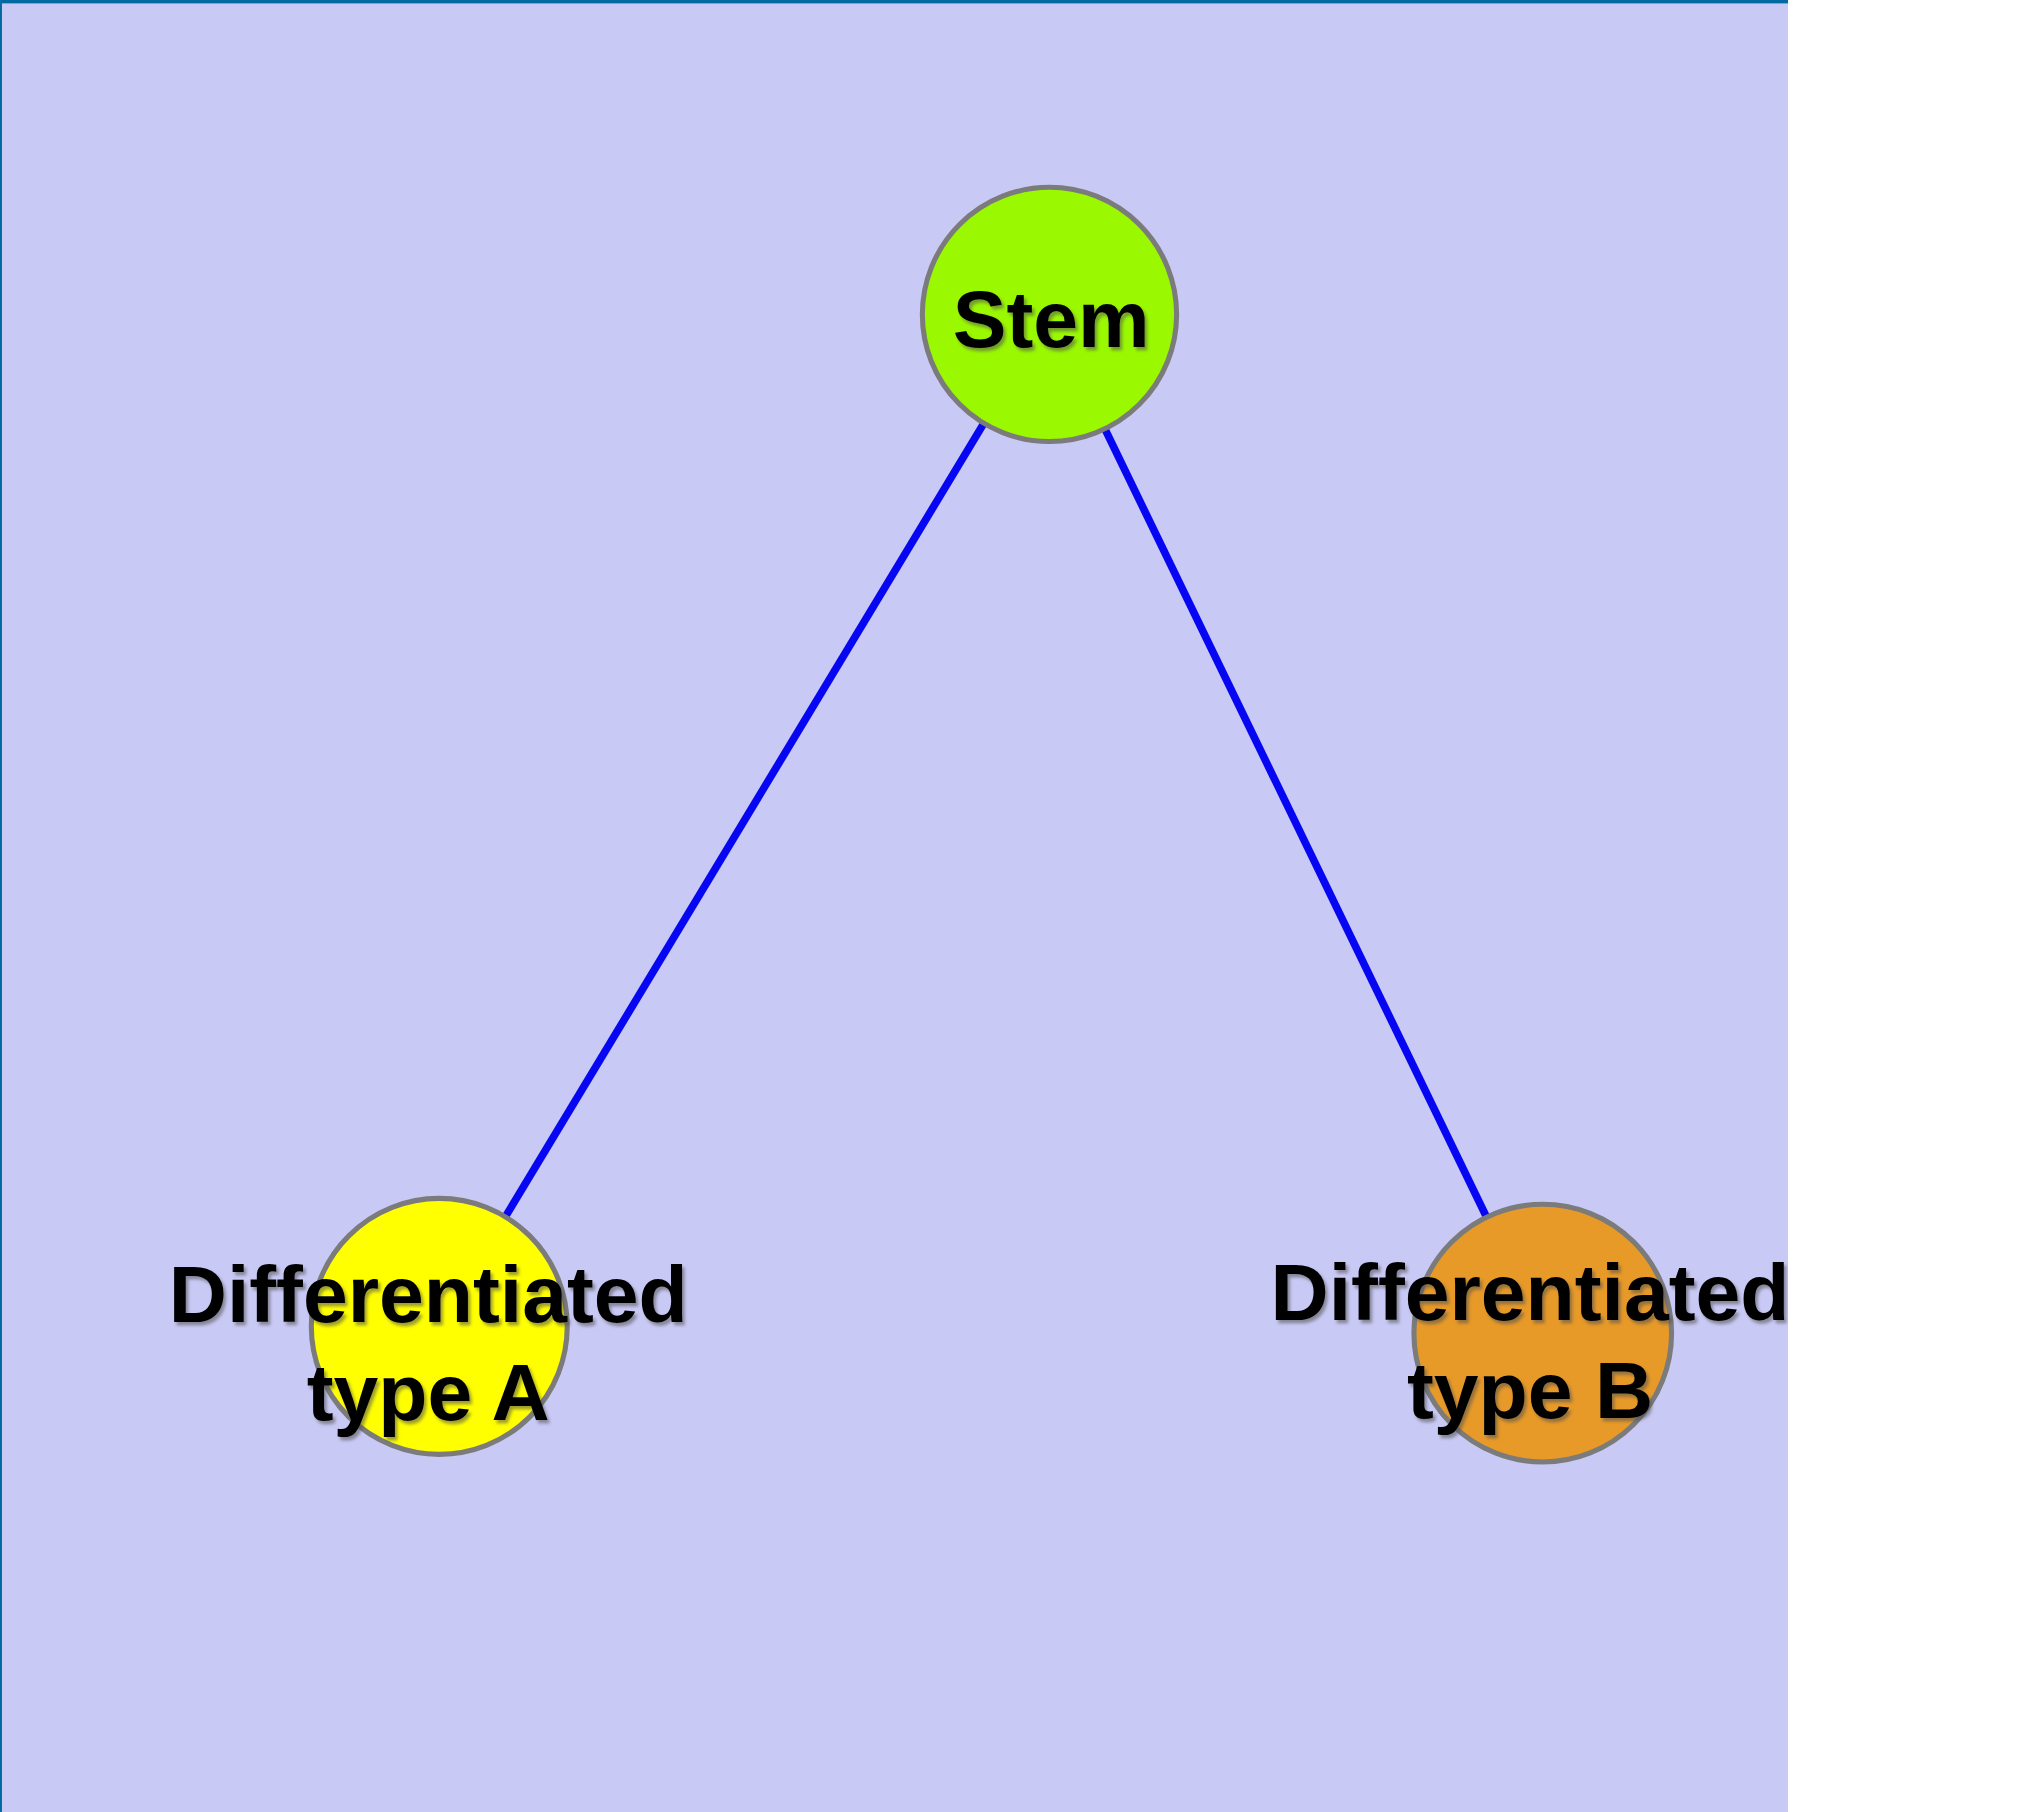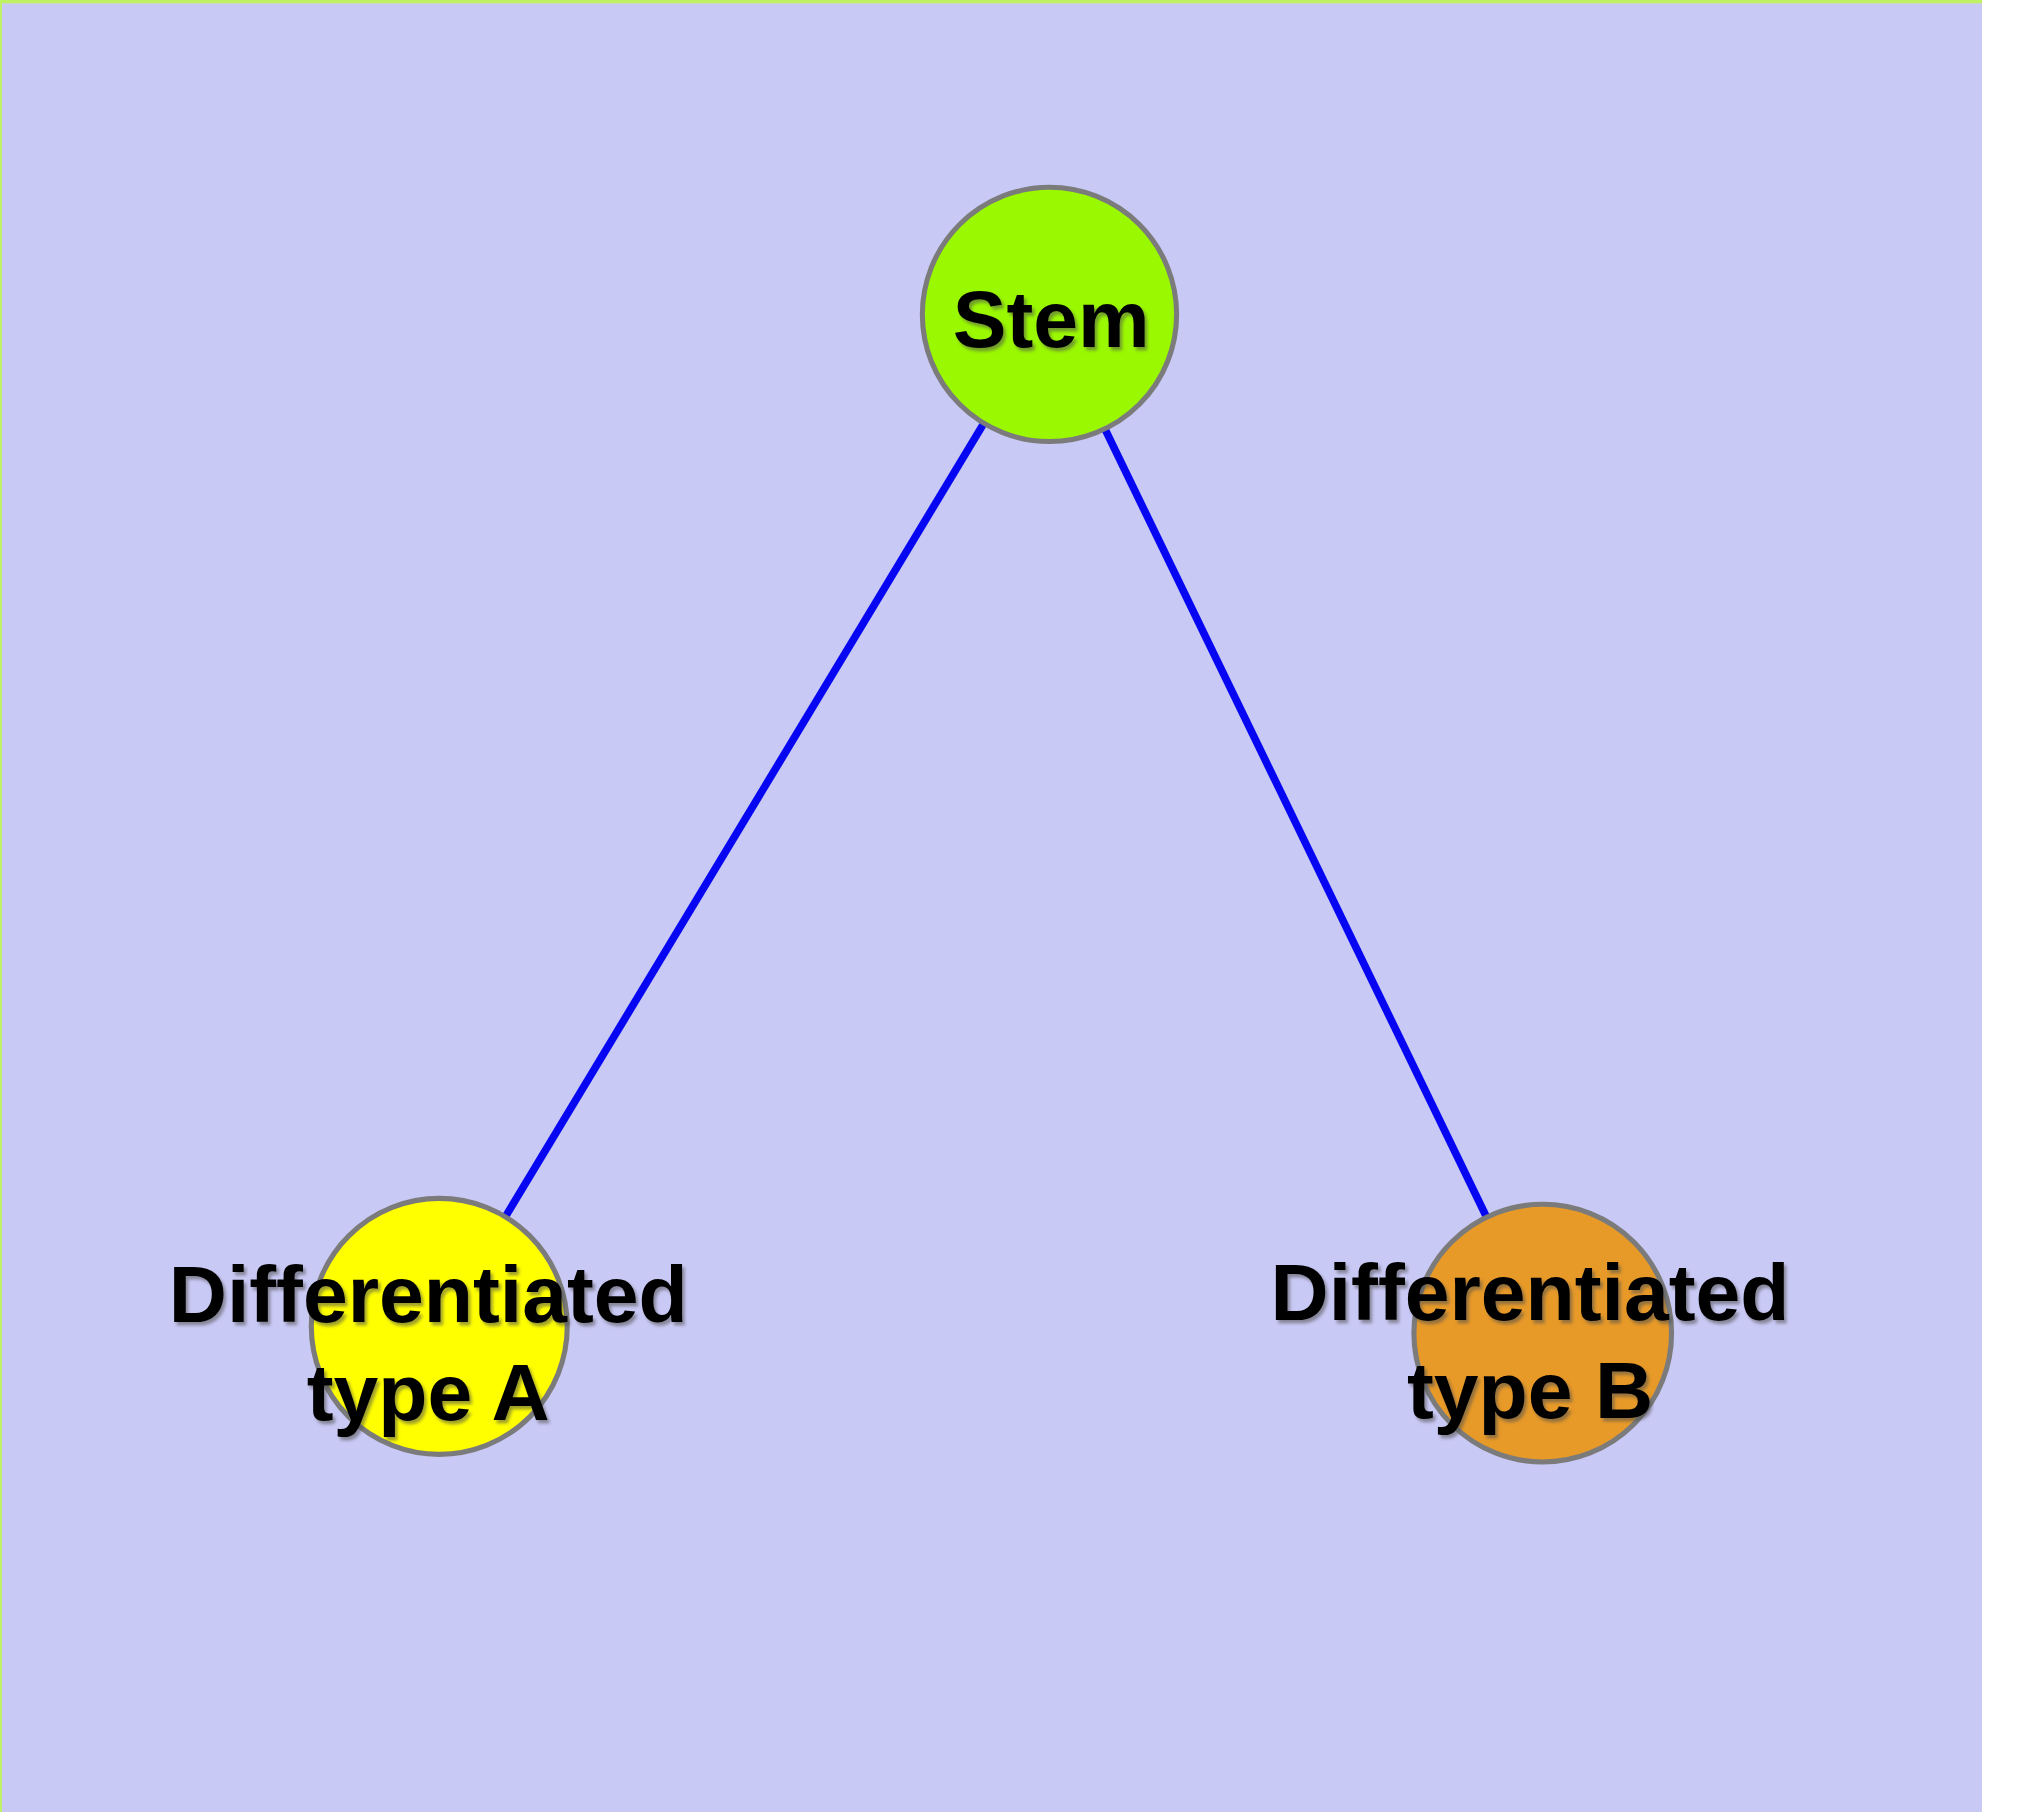--- a/index.html
+++ b/index.html
@@ -1,19 +1,19 @@
 <!DOCTYPE html>
 <html style="font-size:13.6px"><head>
 <meta charset="utf-8">
 <style>
   html,body{margin:0;padding:0;}
   .page{
     position:relative;
-    width:1982px;height:1812px;
-    background:#bef264;
+    width:1788px;height:1812px;
+    background:#0369a1;
     overflow:hidden;
     font-family:"Liberation Sans", sans-serif;
   }
   svg.diagram{position:absolute;left:0;top:0;}
   .edge{stroke-width:9;fill:none;}
   .node{stroke-width:6;}
   .nlabel{
     font-family:"Liberation Sans", sans-serif;
     font-weight:bold;
     font-size:95px;

